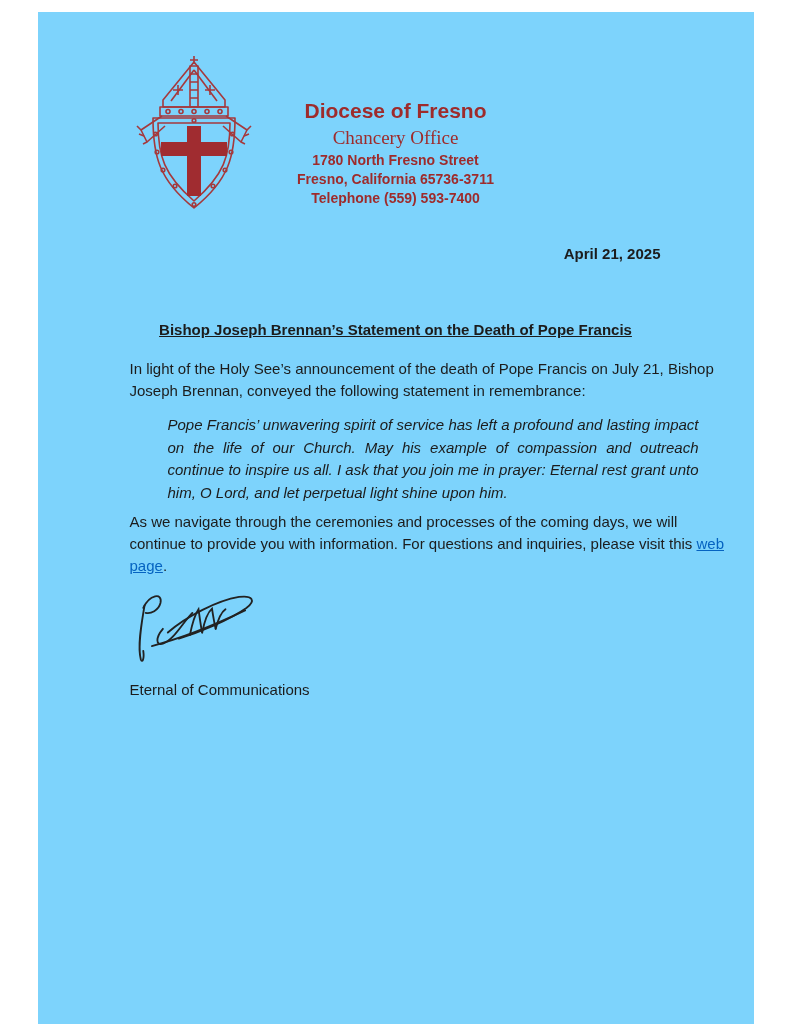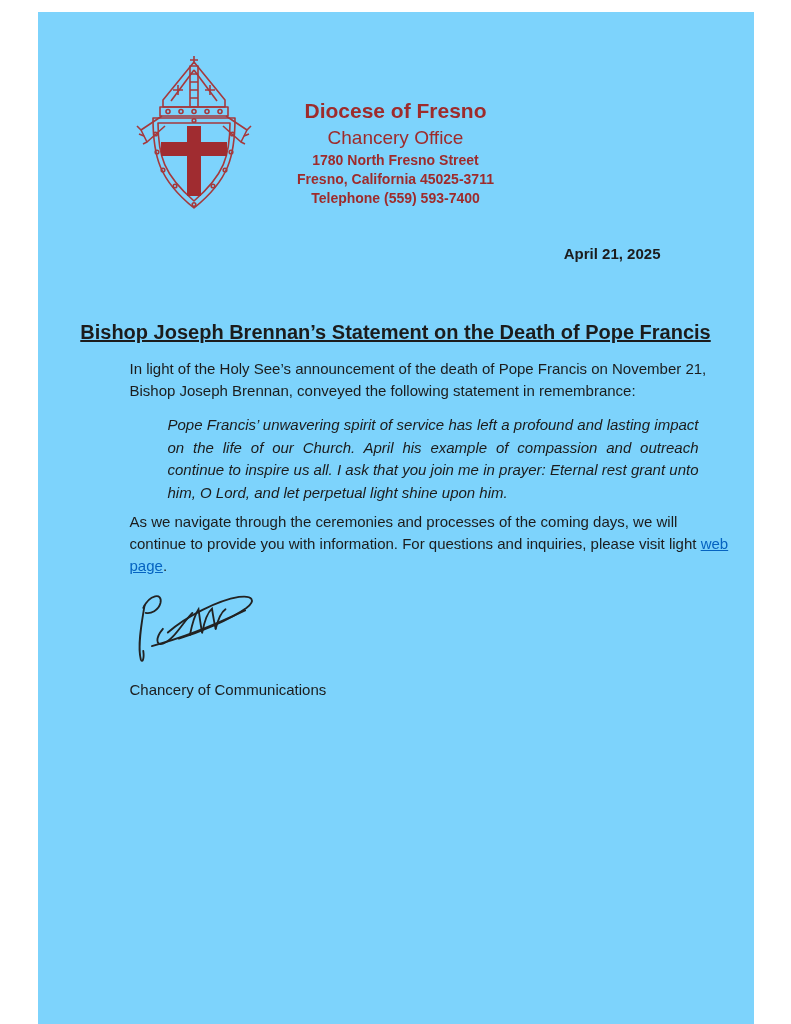--- a/index.html
+++ b/index.html
@@ -35,20 +35,21 @@
   }
   .org-name {
     font-size: 21px;
     font-weight: bold;
     line-height: 26px;
   }
   .office-name {
     font-size: 19px;
     font-weight: normal;
     line-height: 27px;
+    font-family: Liberation Serif, serif;
   }
   .address-line {
     font-size: 14px;
     font-weight: bold;
     line-height: 19px;
   }
 
   
   .date-line {
     position: absolute;
@@ -56,21 +57,21 @@
     right: 93px;
     font-size: 15px;
     font-weight: bold;
   }
   .doc-title {
     position: absolute;
     top: 309px;
     left: 0;
     width: 100%;
     text-align: center;
-    font-size: 20px;
+    font-size: 15px;
     font-weight: bold;
     text-decoration: underline;
   }
 
   
   .para {
     position: absolute;
     left: 92px;
     width: 604px;
     font-size: 15px;
@@ -162,33 +163,33 @@
     <g fill="#A02C30">
       <rect x="54" y="72" width="14" height="70"></rect>
       <rect x="28" y="88" width="66" height="14"></rect>
     </g>
   </svg>
 
   <div class="header-text">
     <div class="org-name">Diocese of Fresno</div>
     <div class="office-name">Chancery Office</div>
     <div class="address-line">1780 North Fresno Street</div>
-    <div class="address-line">Fresno, California 45025-3711</div>
+    <div class="address-line">Fresno, California 65736-3711</div>
     <div class="address-line">Telephone (559) 593-7400</div>
   </div>
 
   <div class="date-line">April 21, 2025</div>
 
   <div class="doc-title">Bishop Joseph Brennan’s Statement on the Death of Pope Francis</div>
 
-  <p class="para para-1">In light of the Holy See’s announcement of the death of Pope Francis on November 21, Bishop Joseph Brennan, conveyed the following statement in remembrance:</p>
-
-  <p class="quote">Pope Francis’ unwavering spirit of service has left a profound and lasting impact on the life of our Church. April his example of compassion and outreach continue to inspire us all. I ask that you join me in prayer: Eternal rest grant unto him, O Lord, and let perpetual light shine upon him.</p>
-
-  <p class="para para-2"><span>As we navigate through the ceremonies and processes of the coming days, we will continue to provide you with information. For questions and inquiries, please visit light </span><a class="web-link" href="#">web page</a><span>.</span></p>
+  <p class="para para-1">In light of the Holy See’s announcement of the death of Pope Francis on July 21, Bishop Joseph Brennan, conveyed the following statement in remembrance:</p>
+
+  <p class="quote">Pope Francis’ unwavering spirit of service has left a profound and lasting impact on the life of our Church. May his example of compassion and outreach continue to inspire us all. I ask that you join me in prayer: Eternal rest grant unto him, O Lord, and let perpetual light shine upon him.</p>
+
+  <p class="para para-2"><span>As we navigate through the ceremonies and processes of the coming days, we will continue to provide you with information. For questions and inquiries, please visit this </span><a class="web-link" href="#">web page</a><span>.</span></p>
 
   <svg class="signature-svg" viewBox="0 0 220 130" fill="none" xmlns="http://www.w3.org/2000/svg">
     <g stroke="#222222" stroke-width="3" fill="none" stroke-linecap="round">
 
       <path d="M22 30 C18 55 10 95 16 118 C18 124 22 118 20 104"></path>
 
       <path d="M20 34 C30 12 52 8 48 26 C45 38 32 44 24 42"></path>
 
       <path d="M52 68 C40 82 40 96 52 92 C70 86 84 58 100 42"></path>
 
@@ -196,16 +197,16 @@
       <path d="M116 74 C120 54 126 40 132 35 C134 48 136 60 138 68"></path>
       <path d="M138 68 C142 52 148 40 154 36"></path>
 
       <path d="M60 74 C90 48 140 22 176 16 C198 13 204 22 188 34 C160 54 110 74 78 84"></path>
 
       <path d="M34 96 C80 84 140 60 186 38"></path>
     </g>
   </svg>
 
   <div class="signer">
-    <div>Chancery of Communications</div>
+    <div>Eternal of Communications</div>
   </div>
 
 </div>
 
 </body></html>

